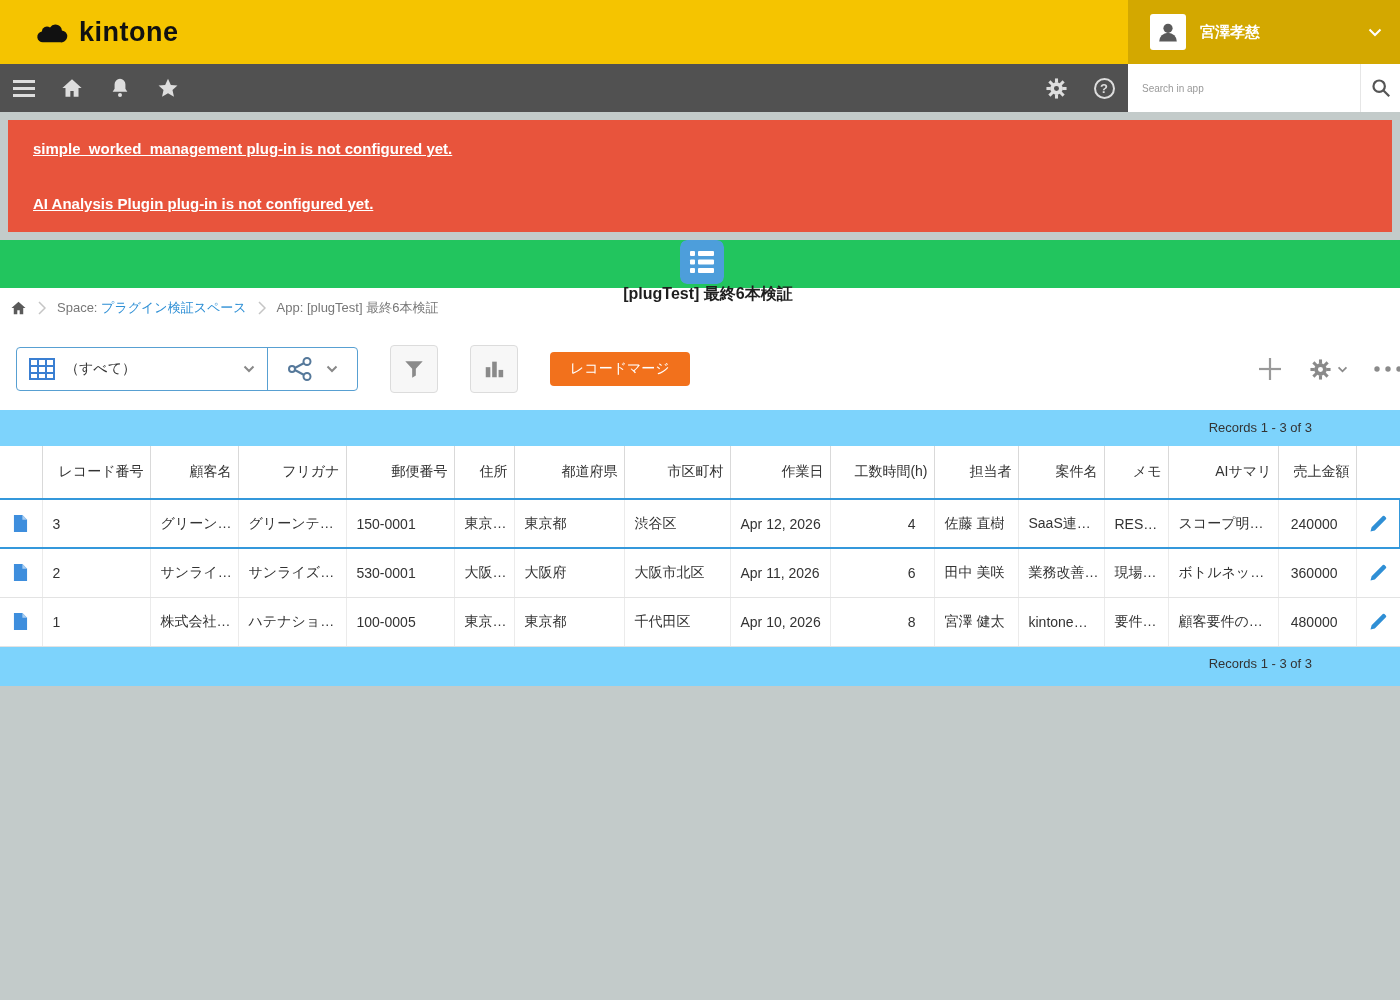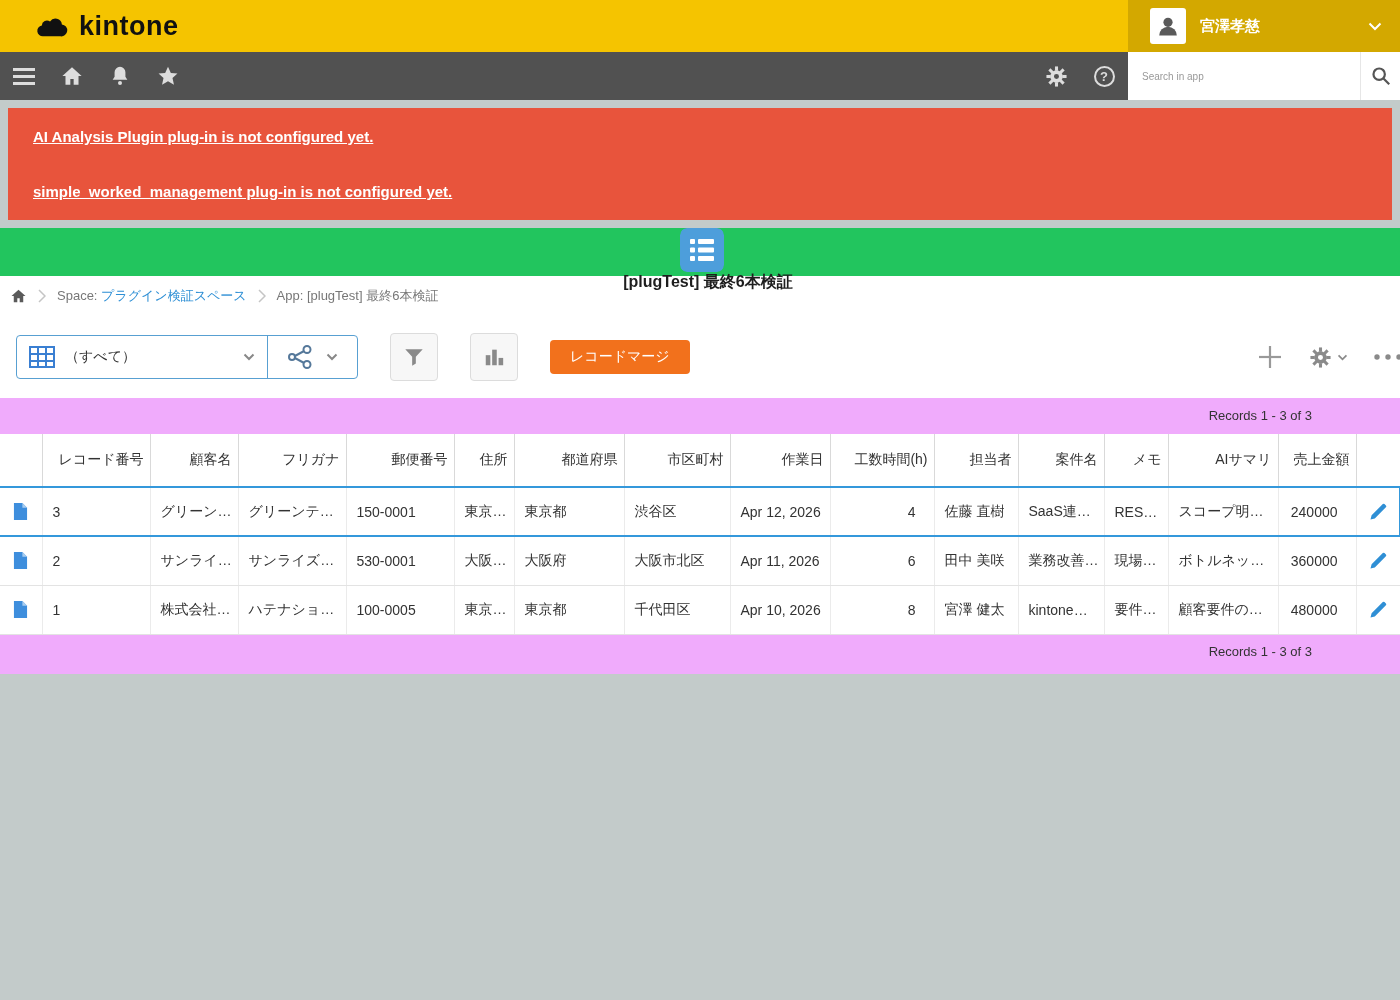--- a/index.html
+++ b/index.html
@@ -6,21 +6,21 @@
   html,body { margin:0; padding:0; }
   body {
     width:1400px; height:1000px; overflow:hidden;
     background:#c3cbca;
     font-family:"Liberation Sans","DejaVu Sans",sans-serif;
     font-size:14px; color:#333;
   }
   svg { display:block; }
 
   
-  .topbar { height:52px; background:#f5c400; display:flex;justify-content:space-between; }
+  .topbar { height:64px; background:#f5c400; display:flex;justify-content:space-between; }
   .brand { display:flex; align-items:center; gap:9px; padding-left:34px; cursor:pointer; }
   .brand-text { font-size:27px; font-weight:bold; color:#111; letter-spacing:.5px; }
   .userbox { margin-left:auto; width:272px; background:#d3a800; display:flex; align-items:center; gap:14px; padding-left:22px; cursor:pointer; }
   .avatar { width:36px; height:36px; background:#fff; border-radius:3px; display:flex; align-items:center; justify-content:center; flex:0 0 auto; }
   .uname { color:#fff; font-weight:bold; font-size:15px; }
   .userbox .chev { margin-left:auto; margin-right:18px; }
 
   
   .gnav { height:48px; background:#515151; display:flex; align-items:center; }
   .gbtn { width:48px; height:48px; display:flex; align-items:center; justify-content:center; cursor:pointer; }
@@ -54,21 +54,21 @@
   .vs-right { width:90px; border-left:1px solid #58a0d2; display:flex; align-items:center; justify-content:center; gap:13px; cursor:pointer; }
   .sqbtn { width:48px; height:48px; margin-left:8px; background:#f7f7f7; border:1px solid #dcdcdc; border-radius:4px; display:flex; align-items:center; justify-content:center; cursor:pointer; }
   .btn-scan { margin-left:8px; height:34px; border:none; border-radius:4px; background:#3d56a8; color:#fff; font-size:14px; padding:0 16px; display:flex; align-items:center; gap:8px; cursor:pointer; font-family:inherit; }
   .btn-merge { margin-left:8px; height:34px; border:none; border-radius:4px; background:#f2711c; color:#fff; font-size:14px; padding:6px 20px; cursor:pointer; font-family:inherit; }
   .vb-right { margin-left:auto; display:flex; align-items:center; }
   .vb-plus { margin-right:26px; cursor:pointer; }
   .gearwrap { display:flex; align-items:center; gap:5px; margin-right:24px; cursor:pointer; }
   .vb-dots { cursor:pointer; margin-right:-4px; }
 
   
-  .count { background:#f0abfc; font-size:13px; color:#333; text-align:right; padding-right:88px; }
+  .count { background:#7dd3fc; font-size:13px; color:#333; text-align:right; padding-right:88px; }
   .count.top { height:36px; line-height:36px; }
   .count.bottom { height:39px; line-height:34px; }
 
   
   table { width:1400px; border-collapse:collapse; table-layout:fixed; background:#fff; font-size:14px; color:#333; }
   thead th { height:53px; font-weight:normal; text-align:right; padding:0 6px 0 11px; border-bottom:1px solid #44606e; border-left:1px solid #d9d9d9; white-space:nowrap; overflow:hidden; cursor:pointer; }
   thead th:first-child { border-left:none; }
   tbody td { height:49px; padding:0 6px 0 10px; border-bottom:1px solid #e3e3e3; border-left:1px solid #ebebeb; white-space:nowrap; overflow:hidden; }
   tbody td:first-child { border-left:none; text-align:center; padding:0; }
   tbody td:first-child svg { margin:0 auto; }
@@ -170,22 +170,22 @@
         <svg width="22" height="22" viewBox="0 0 24 24">
             <circle cx="10" cy="10" r="6.2" fill="none" stroke="#555" stroke-width="2.4"></circle>
             <line x1="14.7" y1="14.7" x2="21" y2="21" stroke="#555" stroke-width="2.4"></line>
           </svg>
       </span>
     </button>
   </div>
 </div>
 
 <div class="alert">
+  <a>simple_worked_management plug-in is not configured yet.</a>
   <a>AI Analysis Plugin plug-in is not configured yet.</a>
-  <a>simple_worked_management plug-in is not configured yet.</a>
 </div>
 
 <div class="appbar">
   <span class="appicon">
     <svg width="44" height="44" viewBox="0 0 44 44">
         <rect width="44" height="44" rx="7" fill="#4d9edb"></rect>
         <g fill="#fff">
           <rect x="10" y="11" width="5" height="5" rx="1"></rect>
           <rect x="18" y="11" width="16" height="5" rx="1"></rect>
           <rect x="10" y="19.5" width="5" height="5" rx="1"></rect>

